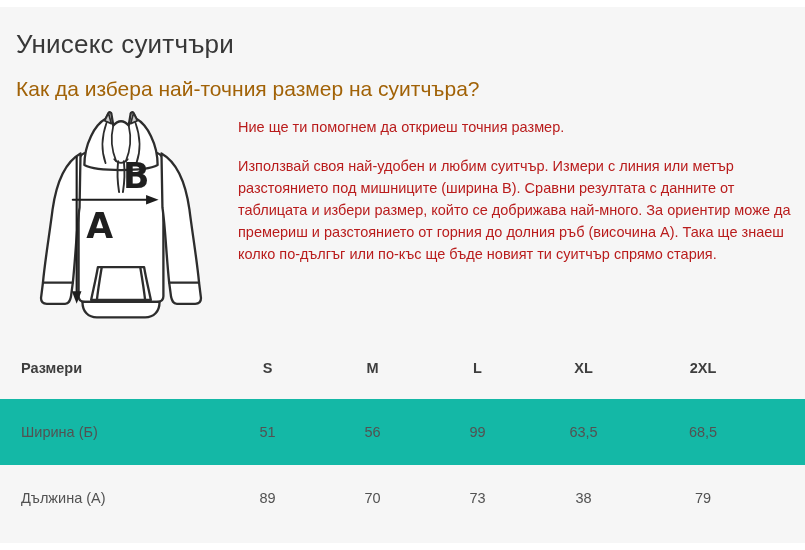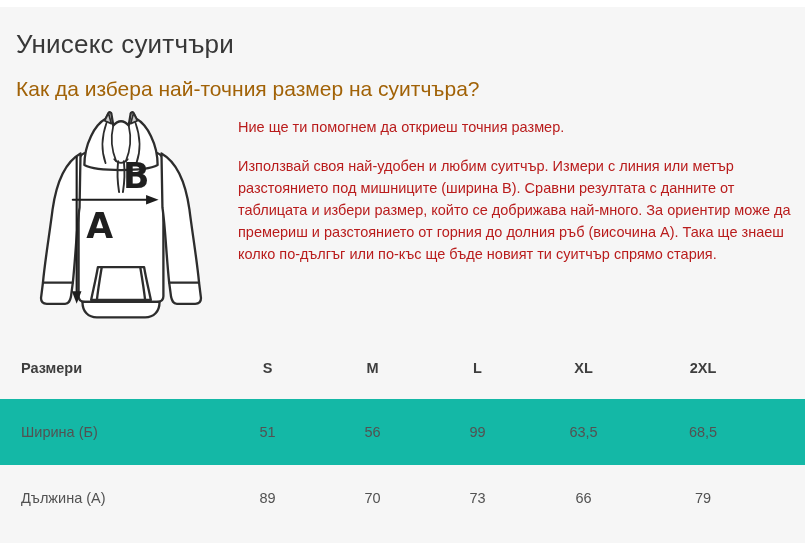--- a/index.html
+++ b/index.html
@@ -132,21 +132,21 @@
         <td>56</td>
         <td>99</td>
         <td>63,5</td>
         <td>68,5</td>
       </tr>
       <tr>
         <td class="label-cell">Дължина (А)</td>
         <td>89</td>
         <td>70</td>
         <td>73</td>
-        <td>66</td>
+        <td>38</td>
         <td>79</td>
       </tr>
     </tbody>
   </table>
 
 </div>
 
 <div class="strip"></div>
 
 </body></html>

